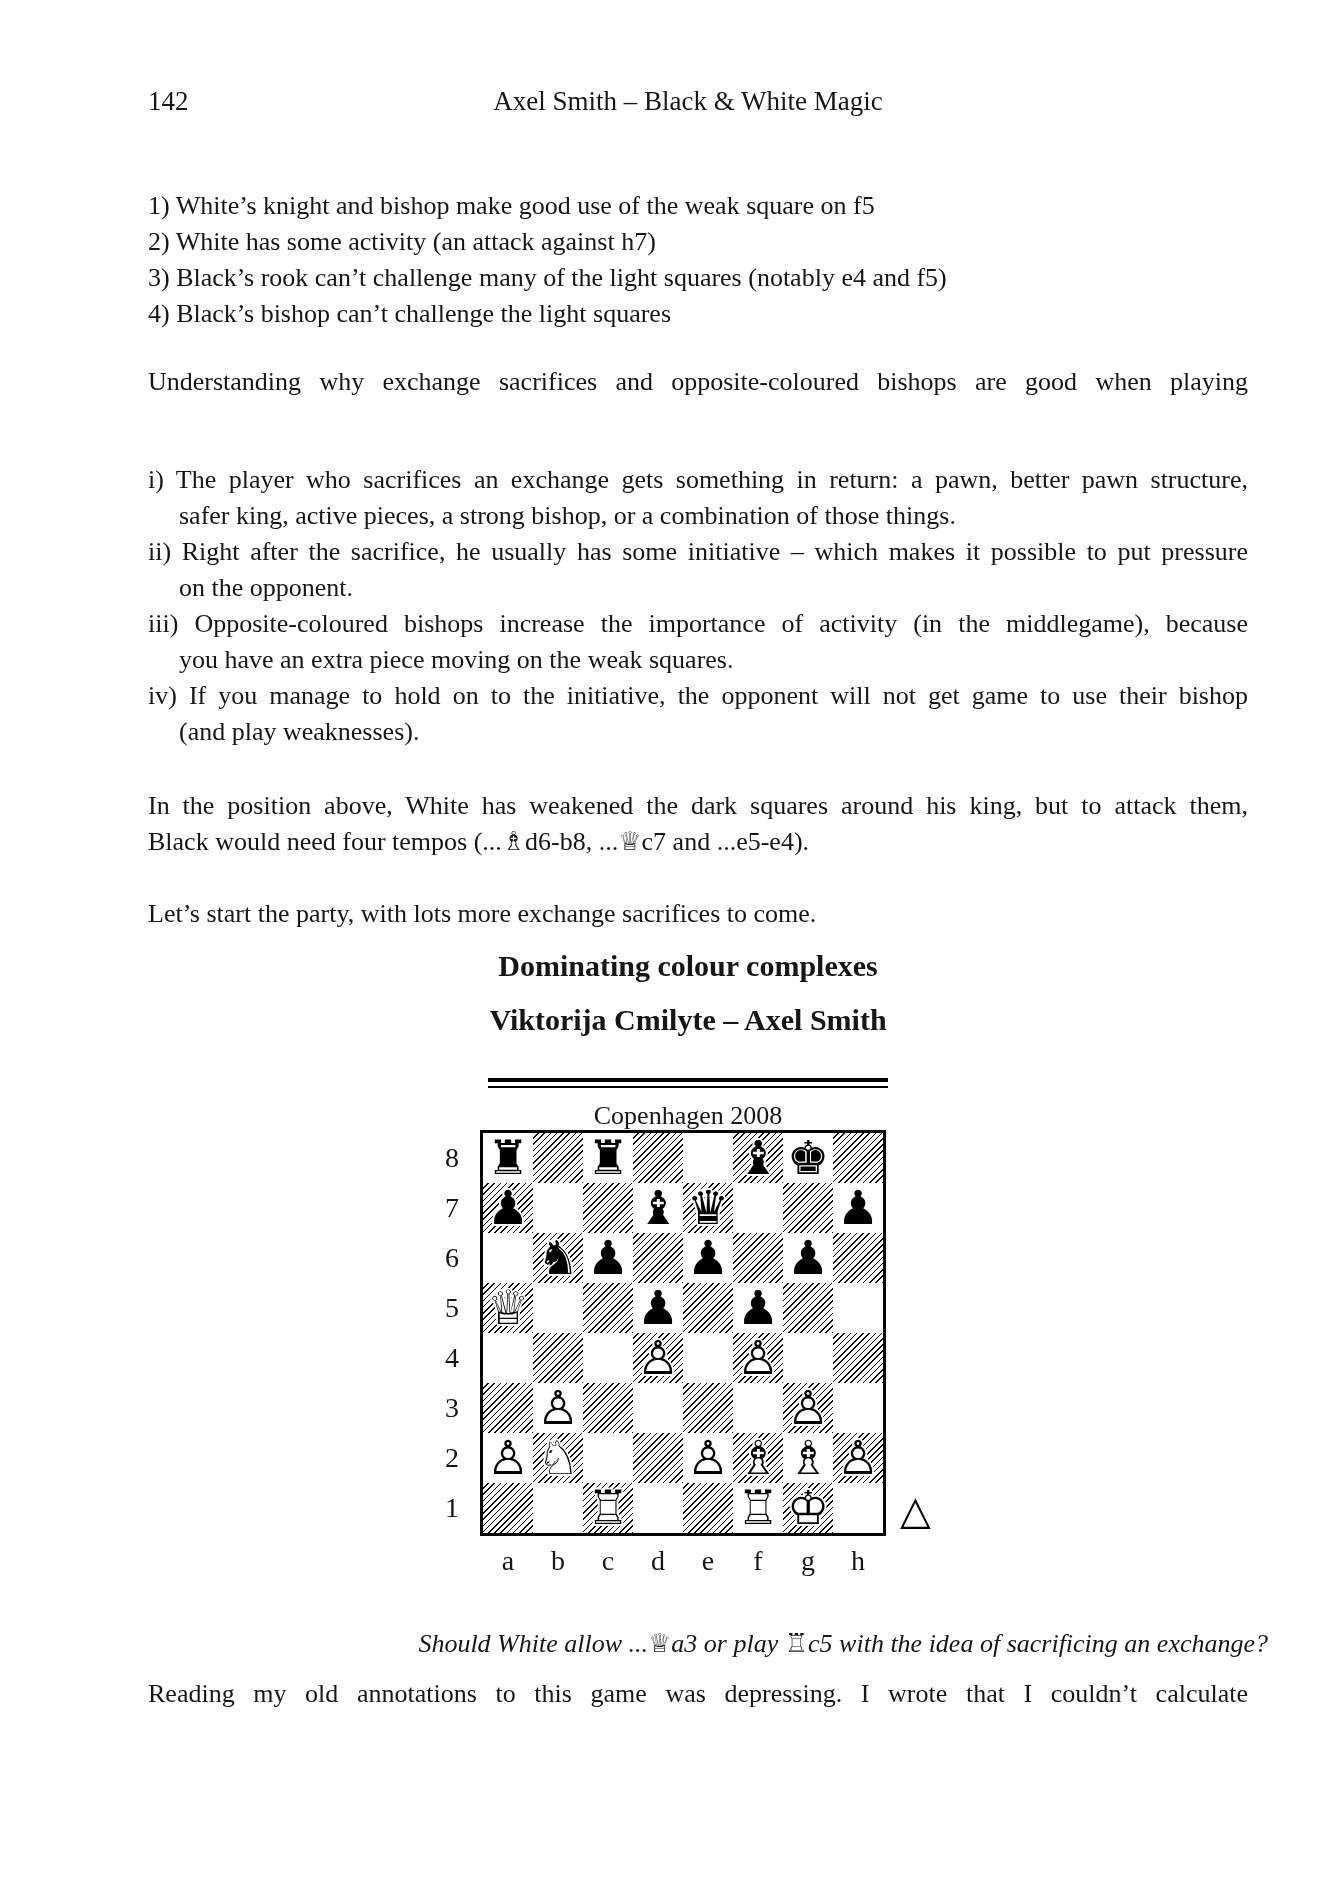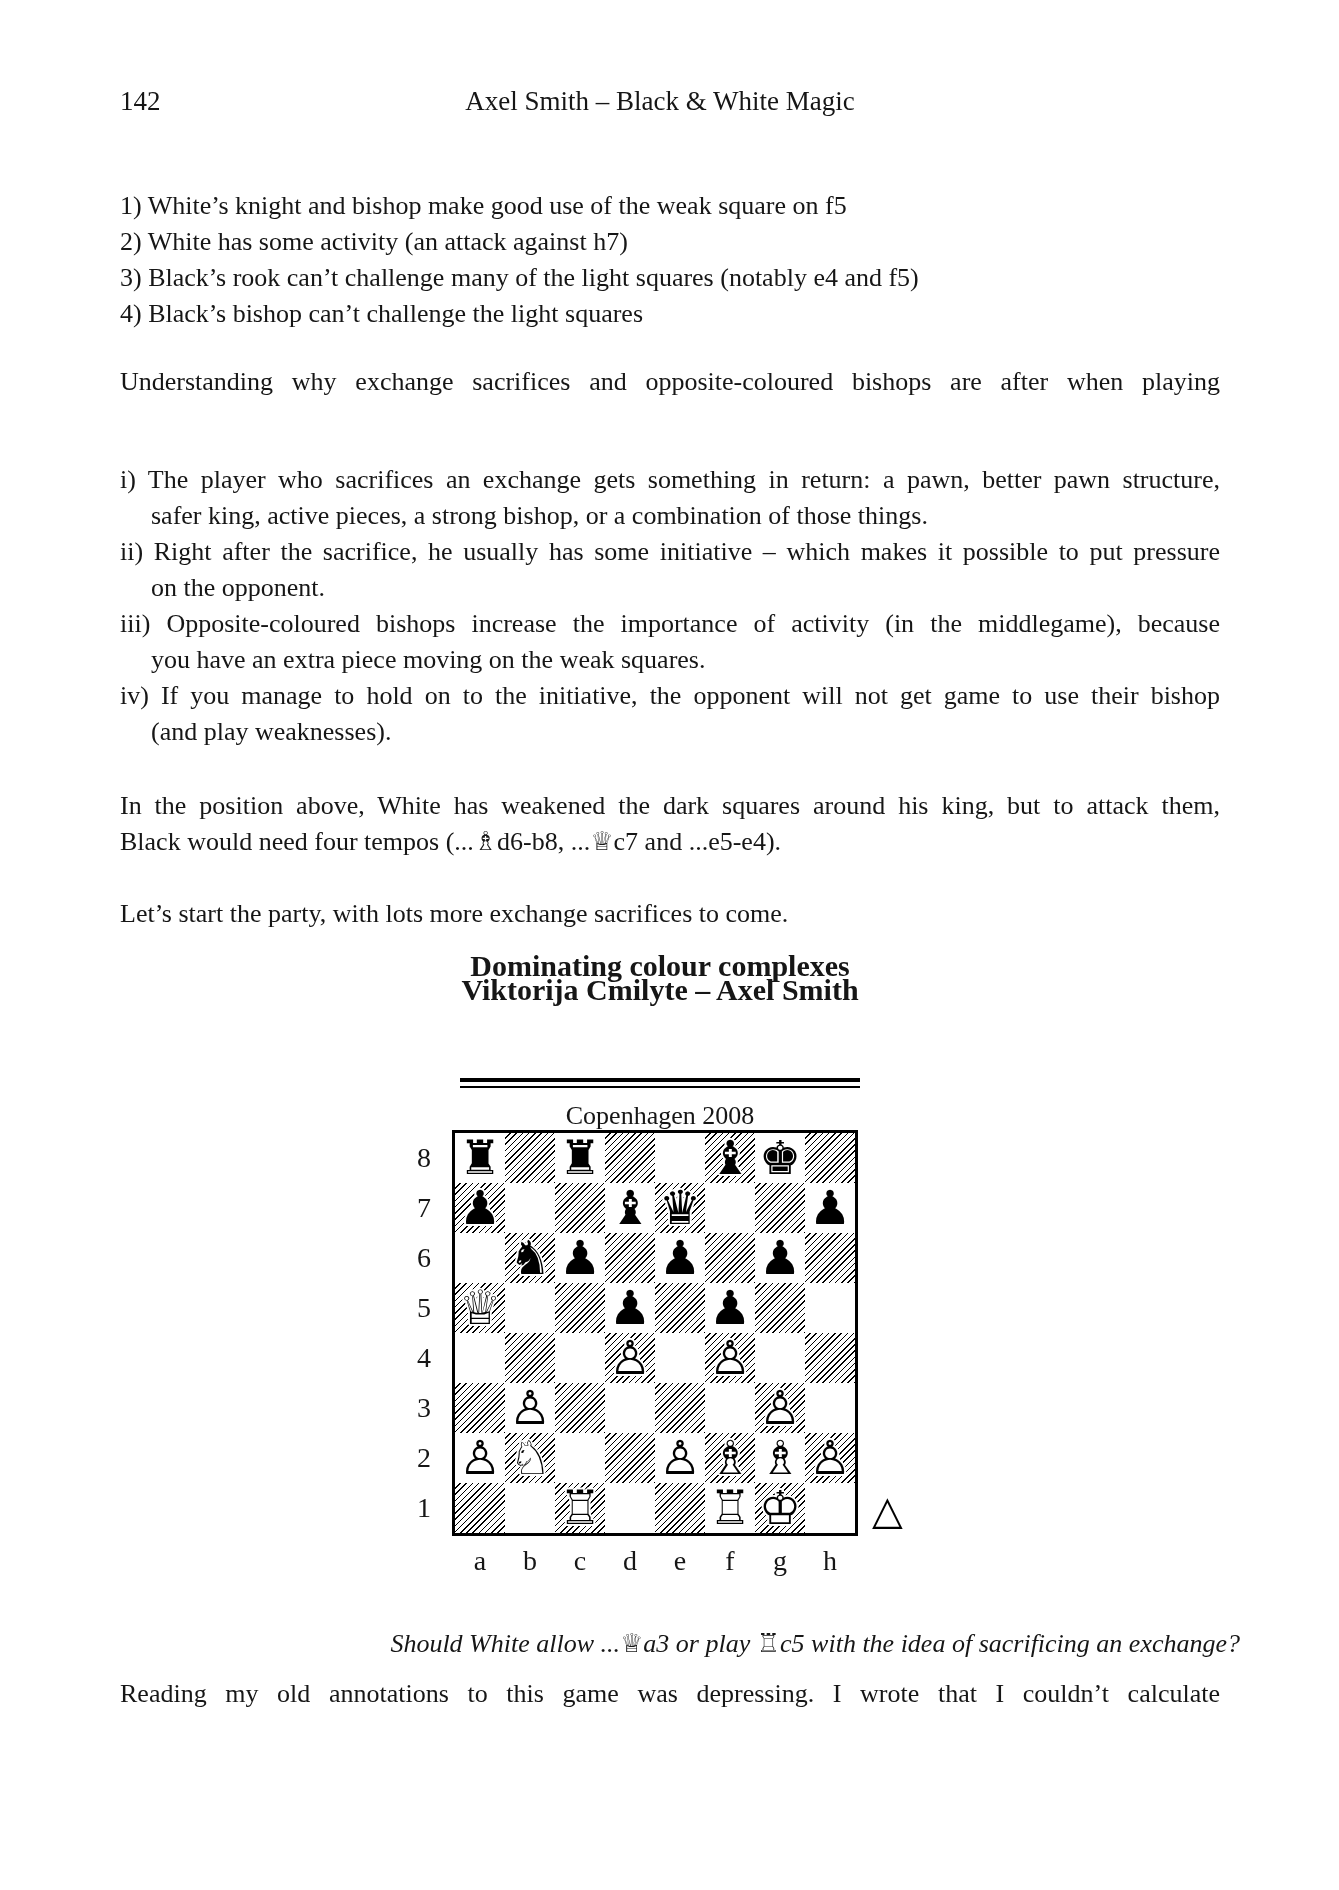--- a/index.html
+++ b/index.html
@@ -1,20 +1,20 @@
 <!DOCTYPE html>
 <html><head>
 <meta charset="utf-8">
 <style>
   html,body{margin:0;padding:0;}
   body{
     width:1339px;height:1890px;position:relative;background:#fff;color:#161616;
     font-family:"Liberation Serif","DejaVu Sans",serif;overflow:hidden;
   }
-  .abs{position:absolute;}
+  .abs{position:absolute;margin-left:28px;}
   .col{left:120px;width:1100px;}
   .ctr{left:120px;width:1080px;text-align:center;}
   .line{font-size:26px;line-height:36px;}
   .just{text-align:justify;text-align-last:justify;}
   .cont{padding-left:31px;}
   .runhead{font-size:27px;line-height:34px;}
   .h-bold{font-weight:bold;font-size:30px;line-height:40px;}
   .event{font-size:26px;line-height:32px;}
   .caption{font-style:italic;font-size:26px;line-height:36px;text-align:right;left:100px;width:1140px;}
   .dblrule{left:460px;width:400px;}
@@ -47,21 +47,21 @@
 <div class="abs runhead ctr" style="top:84px;">Axel Smith – Black &amp; White Magic</div>
 
 <div class="abs col" style="top:188px;">
     <div class="line">1) White’s knight and bishop make good use of the weak square on f5</div>
     <div class="line">2) White has some activity (an attack against h7)</div>
     <div class="line">3) Black’s rook can’t challenge many of the light squares (notably e4 and f5)</div>
     <div class="line">4) Black’s bishop can’t challenge the light squares</div>
   </div>
 
 <div class="abs col" style="top:364px;">
-    <div class="line just">Understanding why exchange sacrifices and opposite-coloured bishops are after when playing</div>
+    <div class="line just">Understanding why exchange sacrifices and opposite-coloured bishops are good when playing</div>
   </div>
 
 <div class="abs col" style="top:462px;">
     <div class="line just">i) The player who sacrifices an exchange gets something in return: a pawn, better pawn structure,</div>
     <div class="line cont">safer king, active pieces, a strong bishop, or a combination of those things.</div>
     <div class="line just">ii) Right after the sacrifice, he usually has some initiative – which makes it possible to put pressure</div>
     <div class="line cont">on the opponent.</div>
     <div class="line just">iii) Opposite-coloured bishops increase the importance of activity (in the middlegame), because</div>
     <div class="line cont">you have an extra piece moving on the weak squares.</div>
     <div class="line just">iv) If you manage to hold on to the initiative, the opponent will not get game to use their bishop</div>
@@ -71,21 +71,21 @@
 <div class="abs col" style="top:788px;">
     <div class="line just">In the position above, White has weakened the dark squares around his king, but to attack them,</div>
     <div class="line">Black would need four tempos (...♗d6-b8, ...♕c7 and ...e5-e4).</div>
   </div>
 
 <div class="abs col" style="top:896px;">
     <div class="line">Let’s start the party, with lots more exchange sacrifices to come.</div>
   </div>
 
 <div class="abs ctr h-bold" style="top:946px;">Dominating colour complexes</div>
-<div class="abs ctr h-bold" style="top:970px;">Viktorija Cmilyte – Axel Smith</div>
+<div class="abs ctr h-bold" style="top:1000px;">Viktorija Cmilyte – Axel Smith</div>
 <div class="abs dblrule" style="top:1078px;">
   <div class="r1"></div>
   <div class="r2"></div>
 </div>
 <div class="abs ctr event" style="top:1100px;">Copenhagen 2008</div>
 
 <div class="abs diagram">
   <div class="ranks">
       <div>8</div>
       <div>7</div>

